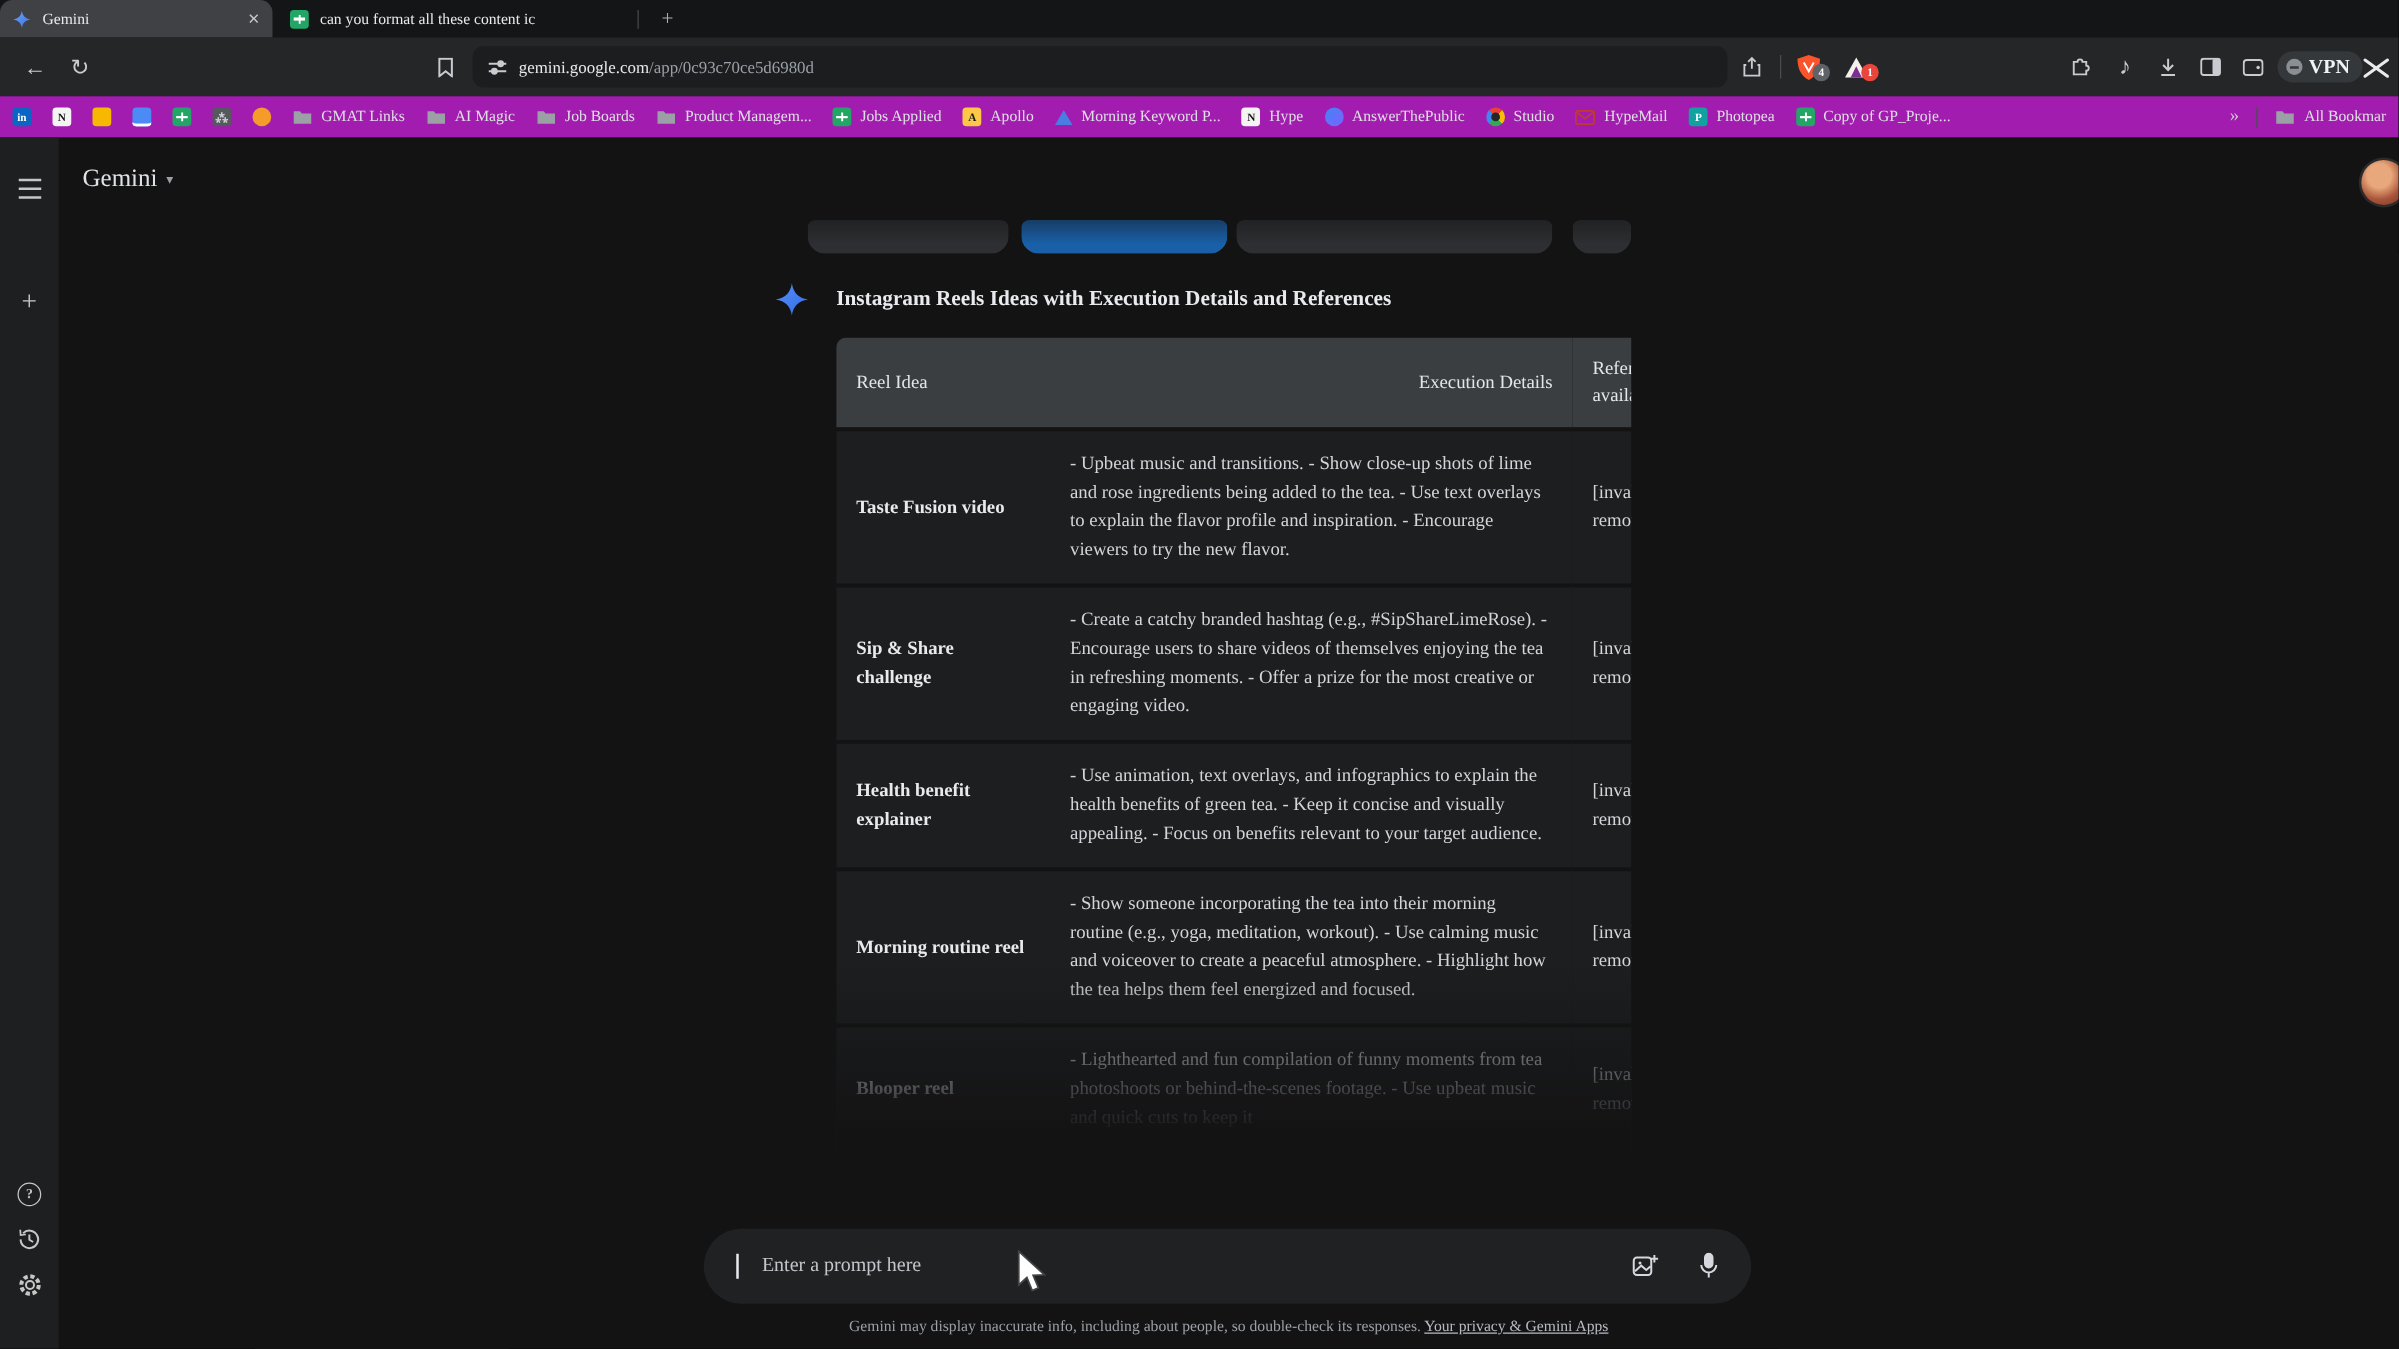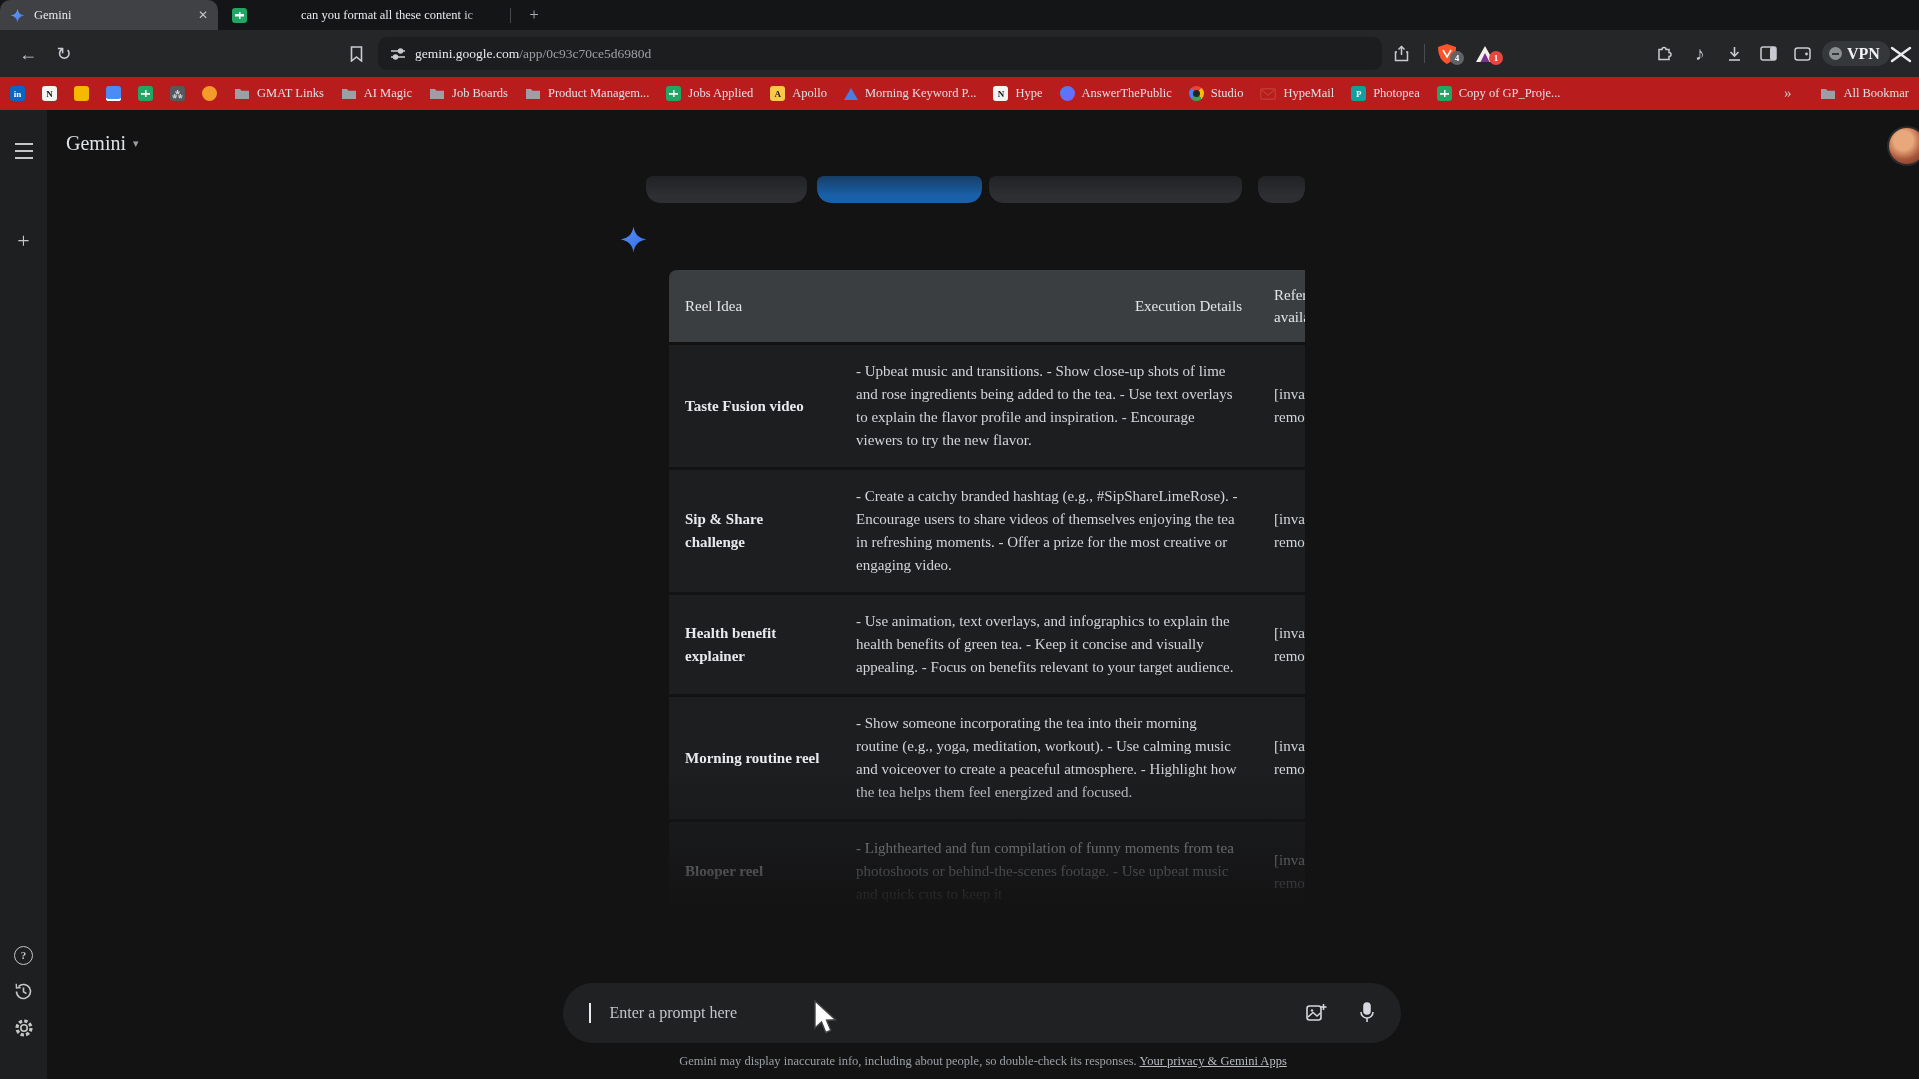--- a/index.html
+++ b/index.html
@@ -4,21 +4,21 @@
 <style>
   html,body{margin:0;padding:0;background:#000;}
   .screen{position:relative;width:1919px;height:1079px;overflow:hidden;background:#131314;
           font-family:Liberation Serif, serif;color:#e3e3e3;}
 
   
   .tabstrip{position:absolute;top:0;left:0;right:0;height:30px;background:#141517;
             display:flex;align-items:center;}
   .tab{display:flex;align-items:center;height:30px;box-sizing:border-box;}
   .tab.active{width:218px;background:#3f4144;border-radius:10px 10px 0 0;padding:0 10px;}
-  .tab.inactive{width:292px;padding:0 14px;gap:45px;}
+  .tab.inactive{width:292px;padding:0 14px;}
   .tab-title{flex:1;font-size:12.5px;color:#e8eaed;white-space:nowrap;overflow:hidden;
              -webkit-mask-image:linear-gradient(to right,#000 82%,transparent);
              mask-image:linear-gradient(to right,#000 82%,transparent);}
   .tab .fav{width:15px;height:15px;margin-right:9px;flex:none;}
   .tab-close{font-size:12px;color:#c2c5c9;margin-left:6px;cursor:default;}
   .tabdiv{width:1px;height:15px;background:#45484b;}
   .newtab{width:26px;height:26px;margin-left:10px;display:flex;align-items:center;justify-content:center;
           font-size:17px;color:#a8abaf;border-radius:50%;}
   .sheets-fav{background:#23a566;border-radius:3px;position:relative;}
   .sheets-fav::after{content:"";position:absolute;left:3px;top:4px;width:9px;height:7px;
@@ -40,21 +40,21 @@
          display:flex;align-items:center;justify-content:center;}
   .badge.gray{background:#5f6368;width:14px;height:14px;top:8px;right:-7px;}
   .badge.red{background:#e8453c;width:14px;height:14px;top:7px;right:-7px;}
   .vpn-pill{position:absolute;left:1822px;top:11px;height:25px;border-radius:13px;background:#35383b;
             display:flex;align-items:center;padding:0 10px 0 7px;gap:5px;}
   .vpn-txt{font-size:16px;font-weight:bold;color:#f1f3f4;}
   .minus-circ{width:13px;height:13px;border-radius:50%;background:#8b8f94;position:relative;}
   .minus-circ::after{content:"";position:absolute;left:3px;top:5.5px;width:7px;height:2px;background:#35383b;}
 
   
-  .bmbar{position:absolute;top:77px;left:0;right:0;height:33px;background:#b91c1c;
+  .bmbar{position:absolute;top:77px;left:0;right:0;height:33px;background:#a21caf;
          display:flex;align-items:center;padding:0 10px;gap:17px;box-sizing:border-box;
          font-size:12.5px;color:#dde0e3;white-space:nowrap;overflow:hidden;}
   .bm{display:flex;align-items:center;gap:7px;flex:none;}
   .bm-ic{width:15px;height:15px;border-radius:3px;flex:none;position:relative;}
   .bm-right{margin-left:auto;display:flex;align-items:center;gap:14px;flex:none;}
   .folder-svg{width:16px;height:13px;}
   .sq-label{display:flex;align-items:center;justify-content:center;font-size:9px;font-weight:bold;}
 
   
   .app{position:absolute;top:110px;left:0;right:0;bottom:0;background:#131314;}
@@ -372,20 +372,21 @@
 
     <svg class="spark" viewBox="0 0 24 24">
       <defs>
           <linearGradient id="sp" x1="0" y1="0" x2="1" y2="1">
         <stop offset="0" stop-color="#5b8ef7"></stop>
             <stop offset="1" stop-color="#2f6de4"></stop>
       </linearGradient>
         </defs>
       <path d="M12 0.5 C13 7.3 16.7 11 23.5 12 C16.7 13 13 16.7 12 23.5 C11 16.7 7.3 13 0.5 12 C7.3 11 11 7.3 12 0.5 Z" fill="url(#sp)"></path>
     </svg>
+    <div class="resp-title">Instagram Reels Ideas with Execution Details and References</div>
 
     <div class="table-wrap">
       <table>
         <thead>
           <tr>
             <th>Reel Idea</th>
             <th>Execution Details</th>
             <th>Reference (if available)</th>
           </tr>
         </thead>

